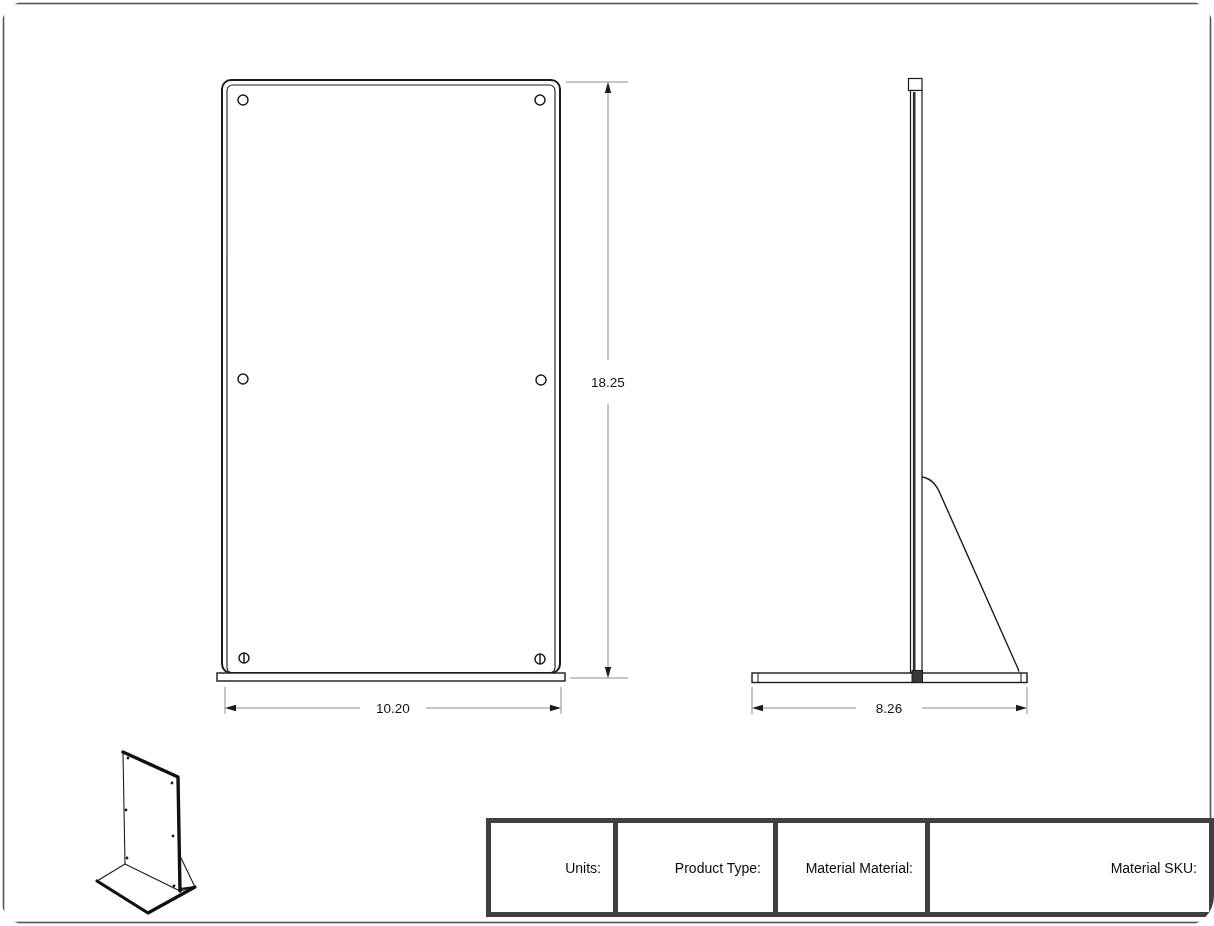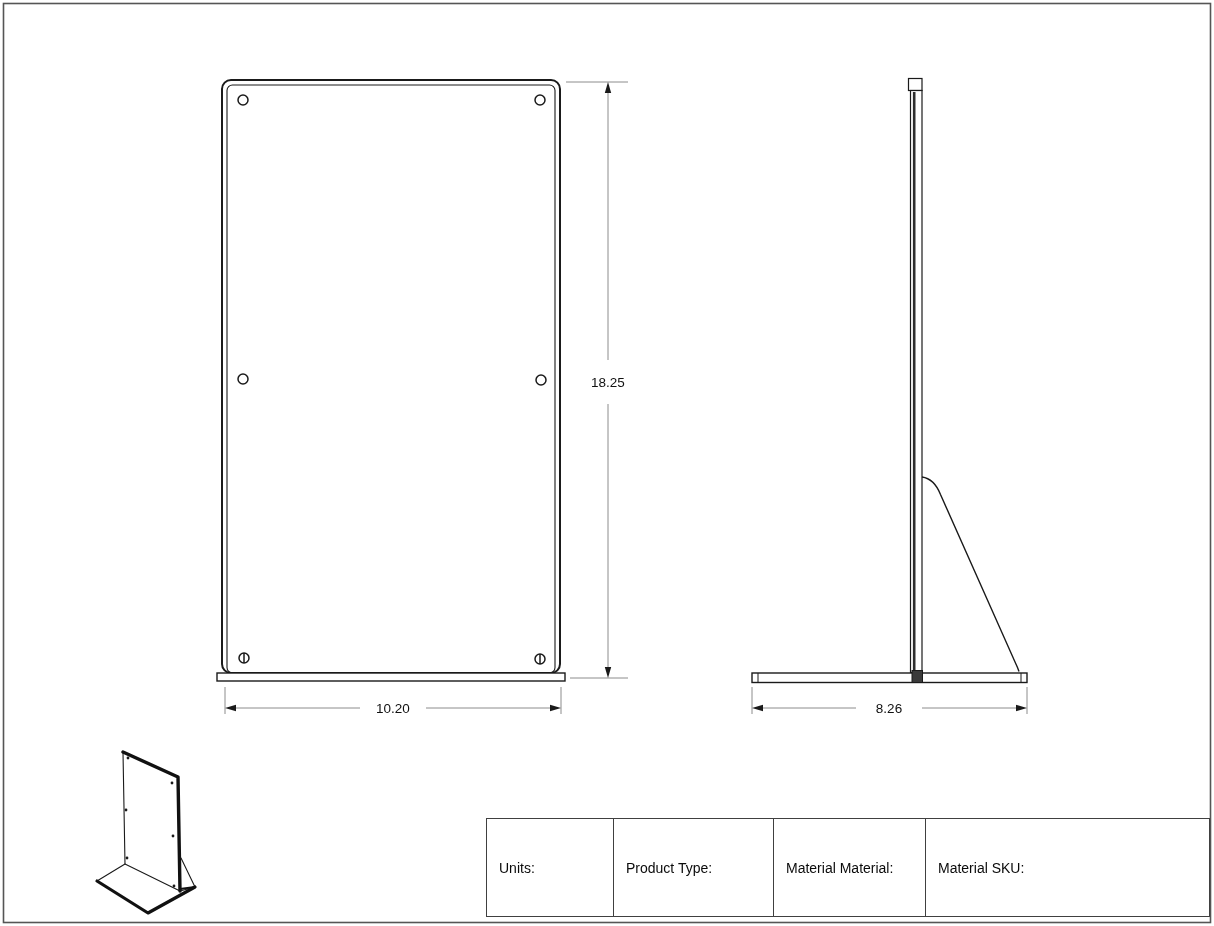--- a/index.html
+++ b/index.html
@@ -2,38 +2,39 @@
 <html><head>
 <meta charset="utf-8">
 <style>
   html,body{margin:0;padding:0;background:#fff;}
   .sheet{
     position:relative;
     width:1214px;height:926px;
     background:#ffffff;
     font-family:"Liberation Sans", sans-serif;
     overflow:hidden;
+    border-radius:30px;
   }
   .sheet svg{position:absolute;left:0;top:0;}
   svg text{
     font-family:"Liberation Sans", sans-serif;
     fill:#111;
   }
   .dim-text{font-size:13.5px;}
   .spec-table{
     position:absolute;
     left:486px;top:818px;
     width:723px;height:99px;
     border-collapse:collapse;
     table-layout:fixed;
     background:#fff;
   }
   .spec-table td{
-    border:1px solid #404040;
-    text-align:left;
+    border:5px solid #404040;
+    text-align:right;
     vertical-align:middle;
     padding:12px;
     color:#0a0a0a;
     overflow:hidden;
     white-space:nowrap;
   }
   .spec-table .hdr-row td{height:34px;font-size:14px;}
   .spec-table .val-row td{height:63px;font-size:25px;}
 </style>
 </head>

